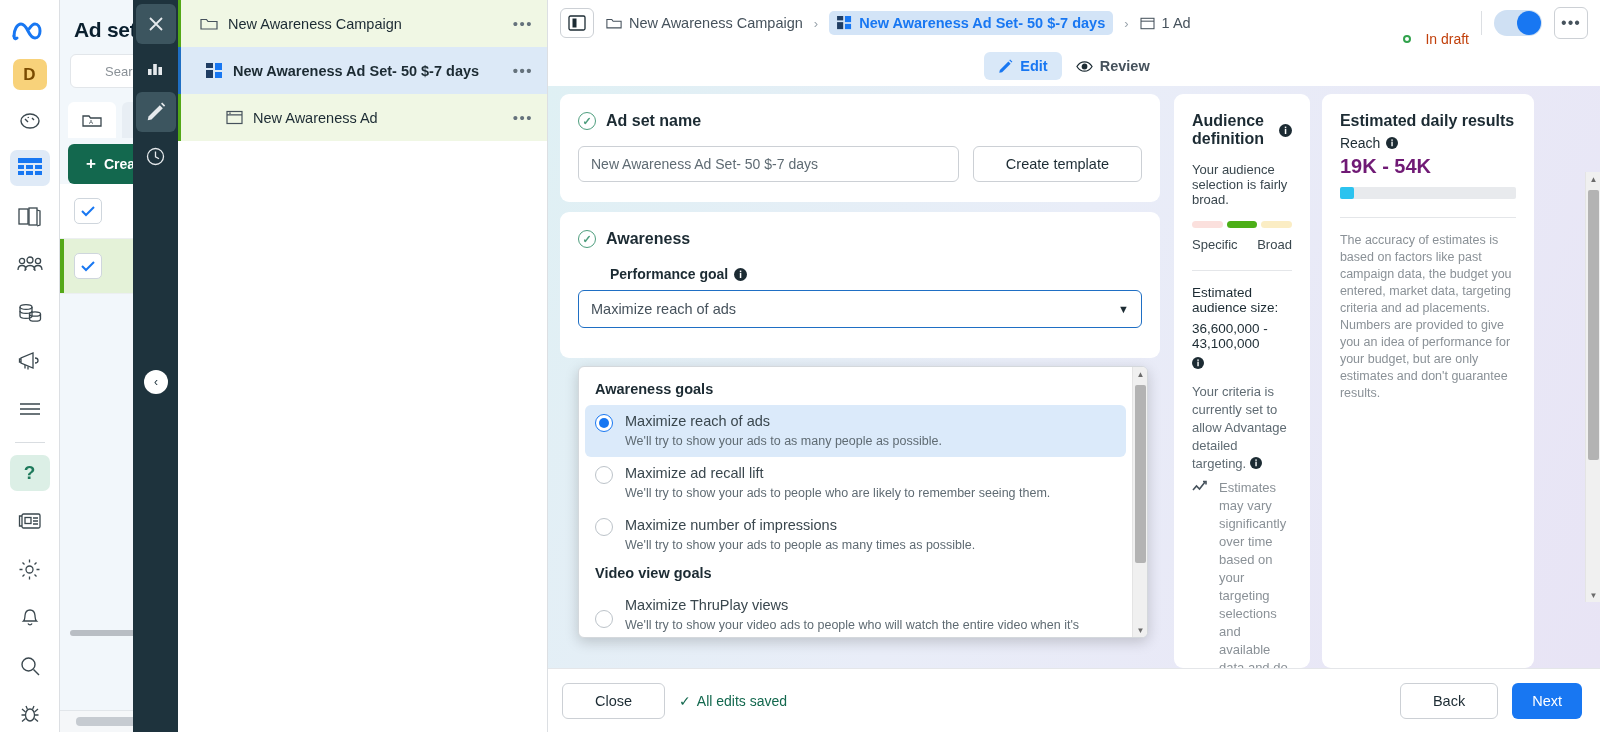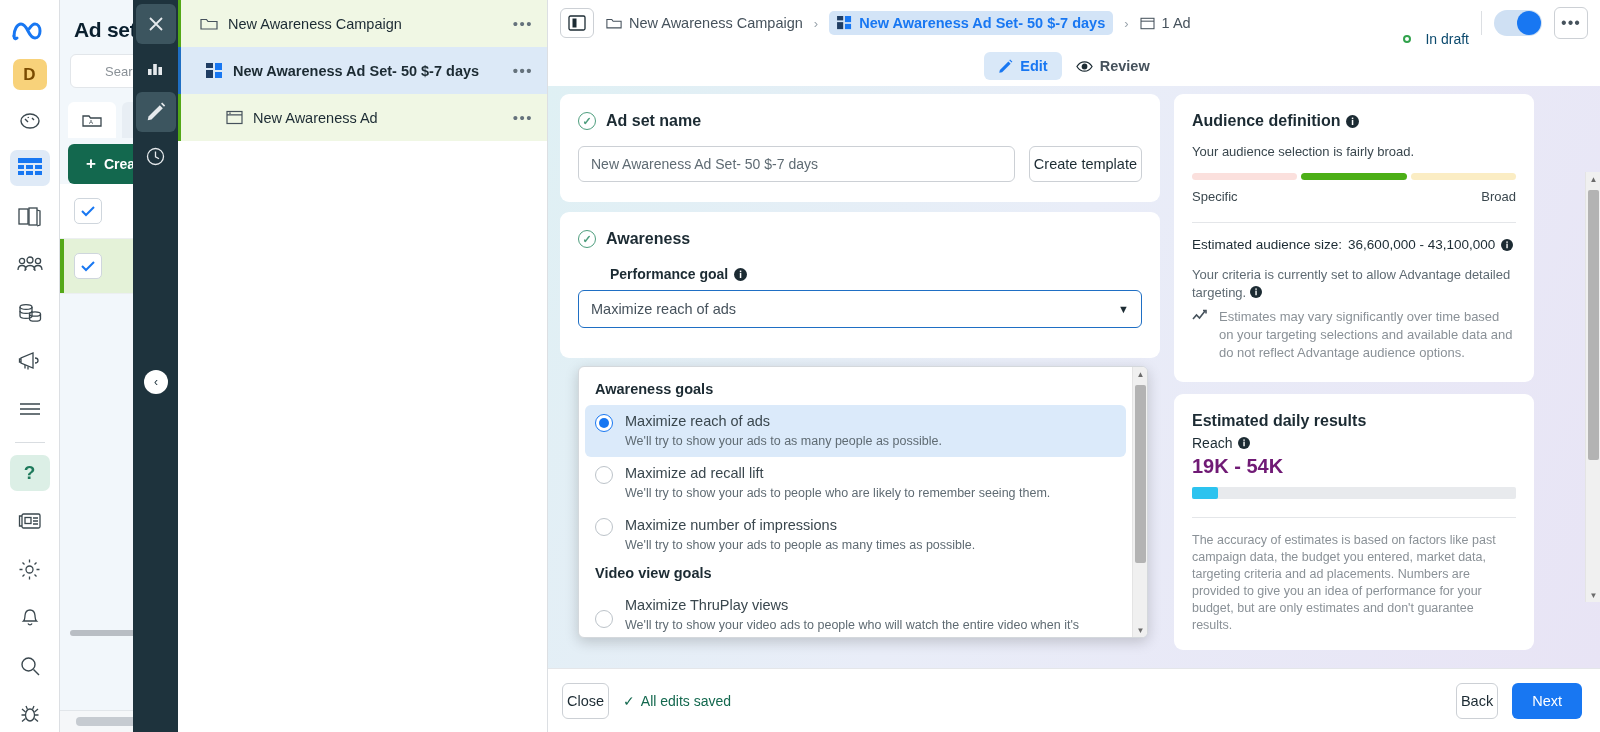--- a/index.html
+++ b/index.html
@@ -119,54 +119,54 @@
     display: flex; align-items: center; justify-content: center; margin-right: 12px;
   }
   .crumb { display: flex; align-items: center; gap: 7px; font-size: 14.5px; color: #46525c; }
   .crumb .sep { color: #9aa4ac; margin: 0 4px; font-size: 13px; }
   .crumb .pill {
     background: #d3e4f7; color: #1877f2; font-weight: bold; border-radius: 5px;
     padding: 4px 8px; display: flex; align-items: center; gap: 7px;
   }
   .crumb .item { display: flex; align-items: center; gap: 7px; }
   .status-wrap { margin-left: auto; display: flex; align-items: center; gap: 12px; }
-  .status { display: flex; align-items: center; gap: 14px; font-size: 14px; color: #0c4a6e; margin-top: 31px; }
+  .status { display: flex; align-items: center; gap: 14px; font-size: 14px; color: #c2410c; margin-top: 31px; }
   .status .dot { width: 8px; height: 8px; border-radius: 50%; border: 2px solid #31a24c; }
   .vdiv { width: 1px; height: 24px; background: #dcdfe3; }
   .toggle { width: 48px; height: 26px; border-radius: 13px; background: #cfe0f3; position: relative; }
   .toggle .knob { position: absolute; right: 1px; top: 1px; width: 24px; height: 24px; border-radius: 50%; background: #1877f2; }
   .more-btn { width: 34px; height: 32px; border: 1px solid #ccd0d5; border-radius: 6px; display:flex; align-items:center; justify-content:center; color:#46525c; letter-spacing:1px;}
 
   .tabsrow { height: 40px; display: flex; align-items: center; justify-content: center; gap: 0; flex-shrink: 0; }
   .tab { display: flex; align-items: center; gap: 7px; padding: 6px 14px; border-radius: 6px; font-size: 14.5px; font-weight: bold; color: #46525c; }
   .tab.act { background: #d9e8f8; color: #1877f2; }
 
   .content {
     flex: 1; position: relative; overflow: hidden;
     background: linear-gradient(115deg,#dff0f4 0%, #e9edf8 45%, #e8e4f5 100%);
     padding: 8px 18px 0 12px;
     display: flex; gap: 14px;
   }
   .col-left { width: 600px; display: flex; flex-direction: column; gap: 10px; }
-  .col-right { width: 360px; display: flex; flex-direction: column; gap: 12px; }
+  .col-right { width: 360px; display: flex; flex-direction: row; gap: 12px; }
 
   .card { background: #fff; border-radius: 9px; padding: 18px 18px 20px 18px; }
   .card-head { display: flex; align-items: center; gap: 10px; font-size: 16px; font-weight: bold; color: #1c2b33; }
   .chk-ring {
     width: 18px; height: 18px; border-radius: 50%; border: 1.6px solid #4e9e7e;
     display: flex; align-items: center; justify-content: center; color: #4e9e7e; font-size: 11px;
   }
   .name-row { display: flex; gap: 14px; margin-top: 16px; }
   .txtinput {
     flex: 1; height: 36px; border: 1px solid #ccd0d5; border-radius: 6px;
     padding: 0 12px; display: flex; align-items: center; font-size: 14px; color: #5f6b73; background:#fff;
   }
   .btn-outline {
     height: 36px; border: 1px solid #ccd0d5; border-radius: 6px; background: #fff;
-    padding: 0 4px; display: flex; align-items: center; font-size: 14.5px; color: #1c2b33;
+    padding: 0 32px; display: flex; align-items: center; font-size: 14.5px; color: #1c2b33;
   }
   .field-label { margin-top: 18px; font-size: 14px; font-weight: bold; color: #1c2b33; display: flex; align-items: center; gap: 6px; padding-left: 32px; }
   .select {
     margin-top: 8px; height: 38px; border: 1px solid #1f6fc4; border-radius: 6px;
     display: flex; align-items: center; padding: 0 12px; font-size: 14.5px; color: #46525c; background:#fff;
   }
   .select .caret { margin-left: auto; font-size: 11px; color: #1c2b33; }
 
   
   .dropdown {

